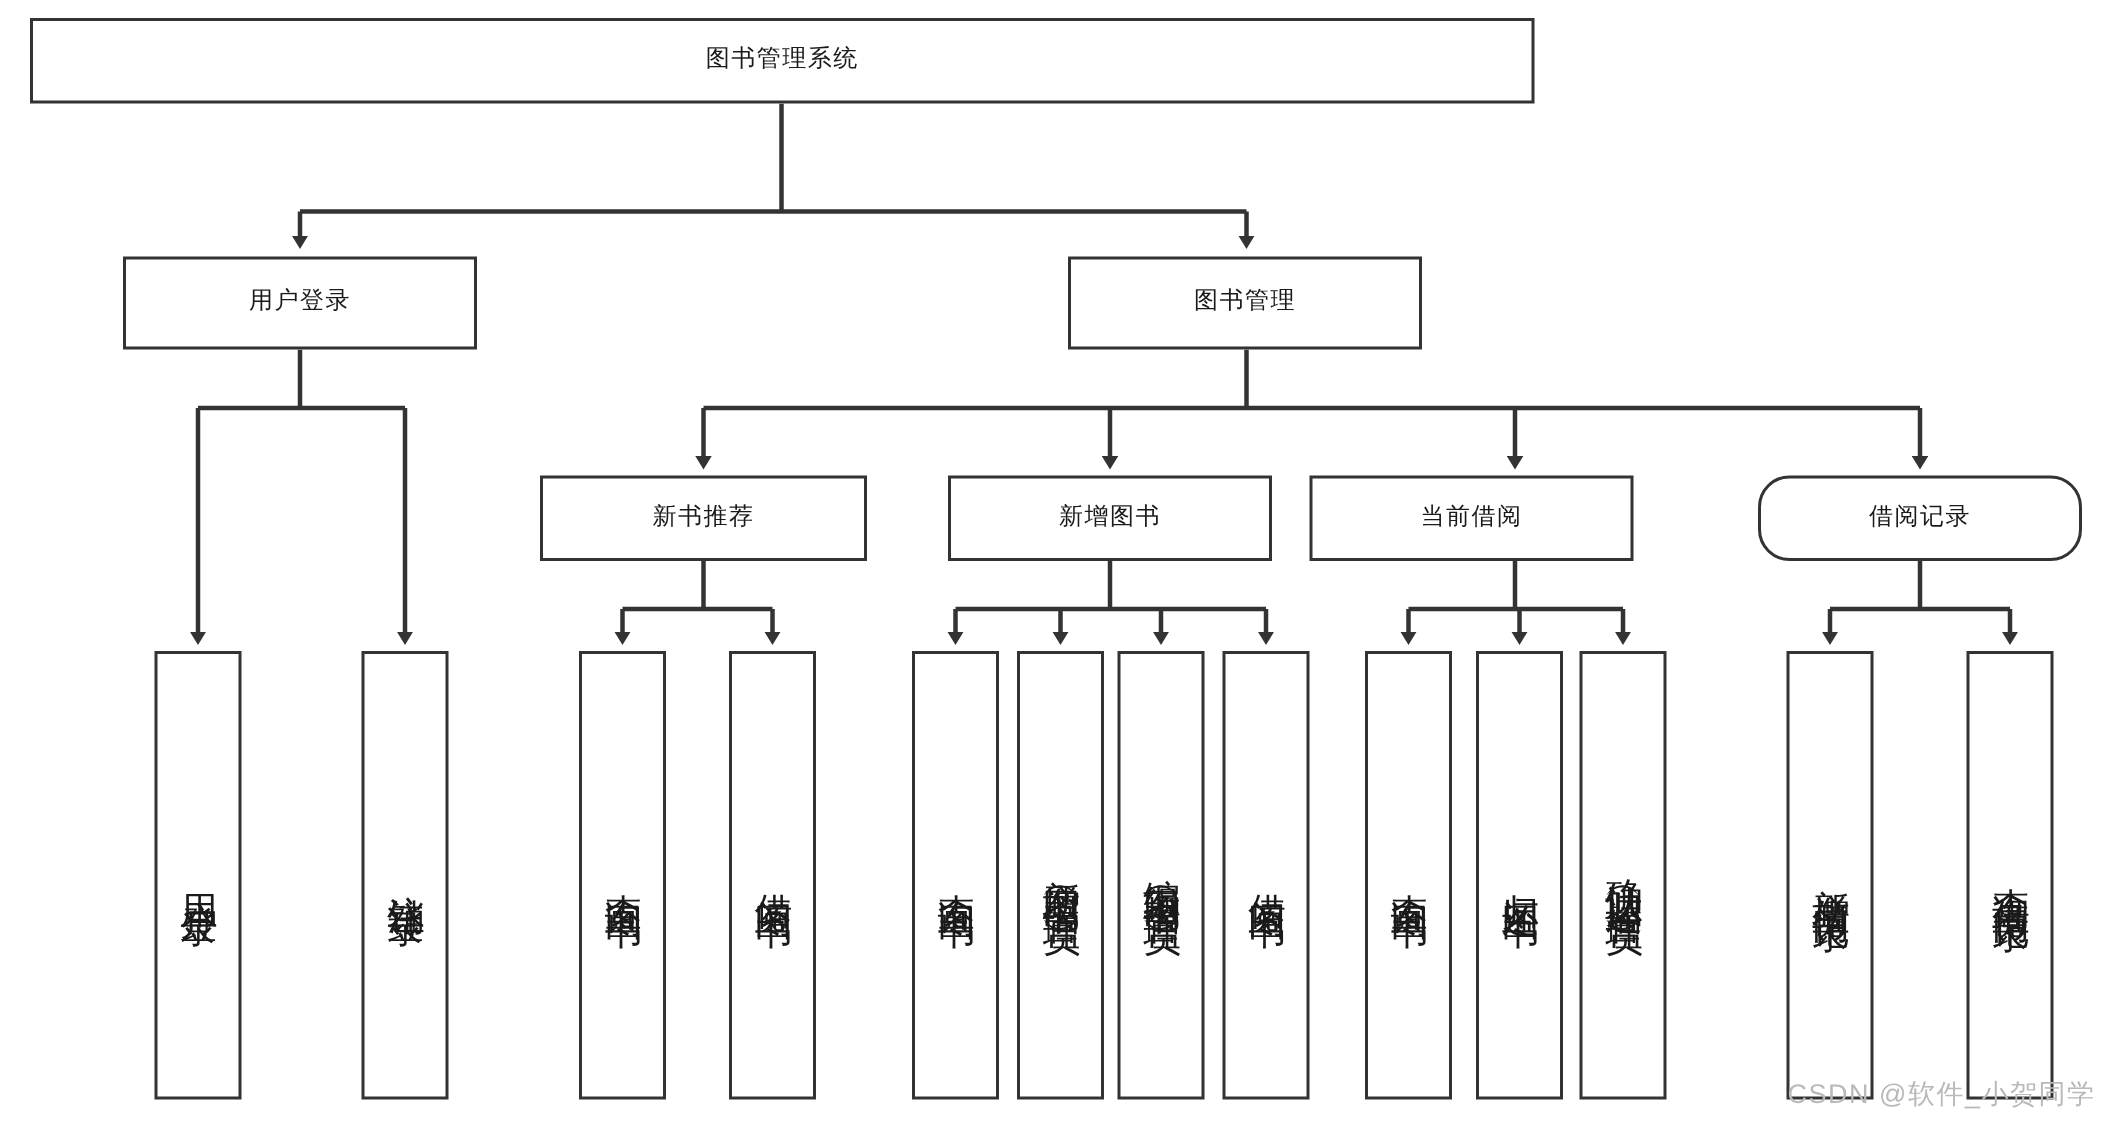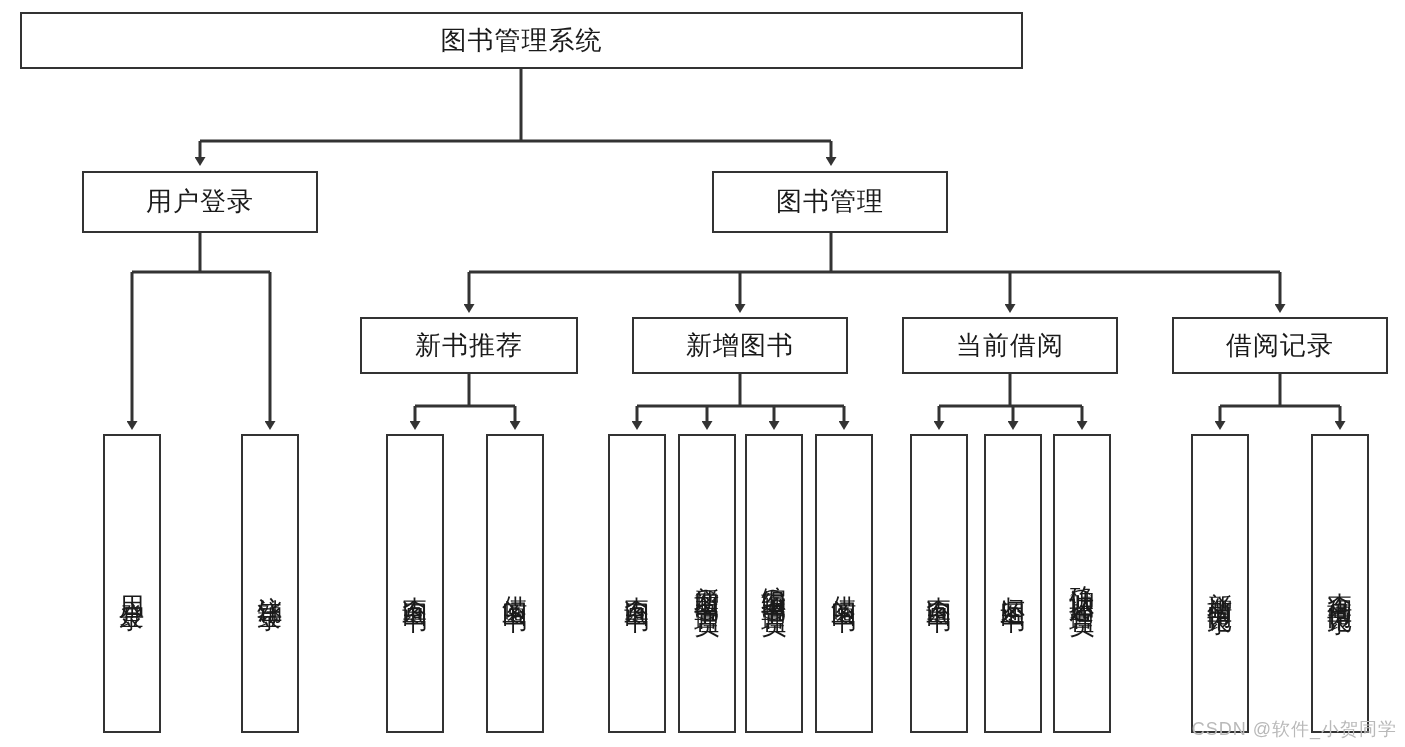--- a/index.html
+++ b/index.html
@@ -29,23 +29,24 @@
     position: absolute;
     box-sizing: border-box;
     border: 2.5px solid #333333;
     background: #ffffff;
     display: flex;
     align-items: center;
     justify-content: center;
     color: #1a1a1a;
   }
   .node.horiz {
-    font-size: 26px;
+    font-size: 16px;
     letter-spacing: 1px;
     line-height: 1.2;
+    font-family: Liberation Mono, monospace;
   }
   .node.vert {
     writing-mode: vertical-rl;
     text-orientation: upright;
     font-size: 25px;
     letter-spacing: 4px;
     line-height: 1.05;
     padding-top: 6px;
     padding-bottom: 6px;
     align-items: center;
@@ -131,24 +132,24 @@
   <div class="node horiz" style="left: 360px; top: 317px; width: 218px; height: 57px;">
     <span>新书推荐</span>
   </div>
 
   <div class="node horiz" style="left: 712px; top: 171px; width: 236px; height: 62px;">
     <span>图书管理</span>
   </div>
   <div class="node horiz" style="left: 632px; top: 317px; width: 216px; height: 57px;">
     <span>新增图书</span>
   </div>
-  <div class="node horiz" style="left: 902px; top: 317px; width: 216px; height: 57px;">
+  <div class="node horiz" style="left: 873px; top: 317px; width: 216px; height: 57px;">
     <span>当前借阅</span>
   </div>
-  <div class="node horiz" style="left: 1172px; top: 317px; width: 216px; height: 57px;">
+  <div class="node horiz" style="left: 1172px; top: 317px; width: 216px; height: 57px; border-radius: 21px;">
     <span>借阅记录</span>
   </div>
 
   <div class="node vert" style="left: 103px; top: 434px; width: 58px; height: 299px;">
     <span class="vlabel">用户登录</span>
   </div>
   <div class="node vert" style="left: 241px; top: 434px; width: 58px; height: 299px;">
     <span class="vlabel">注销登录</span>
   </div>
   <div class="node vert" style="left: 386px; top: 434px; width: 58px; height: 299px;">

